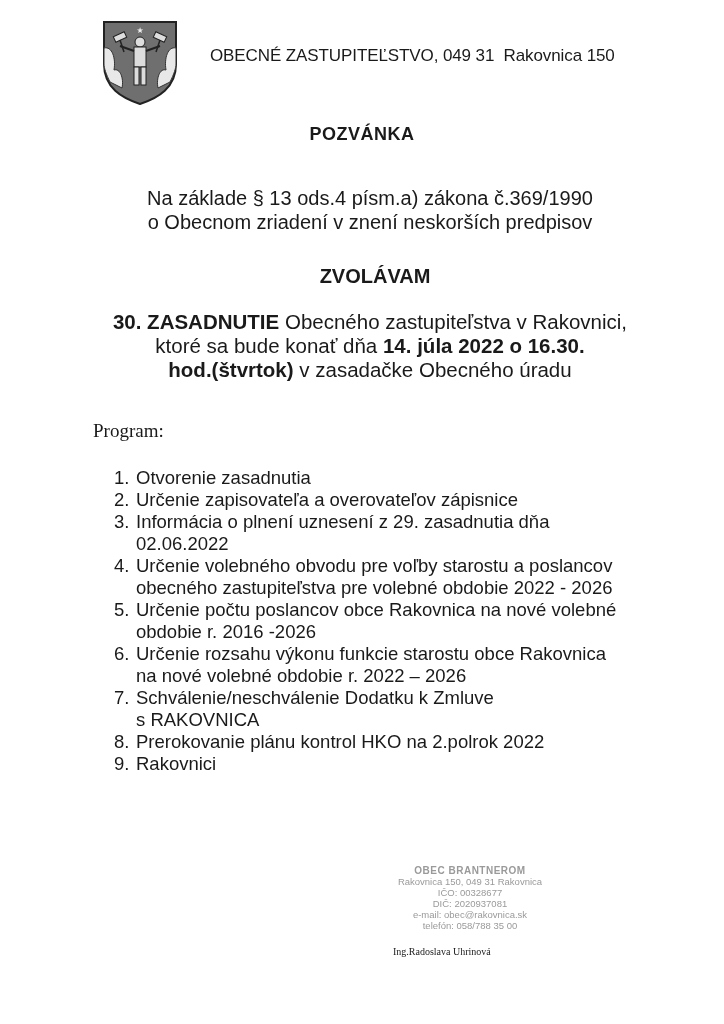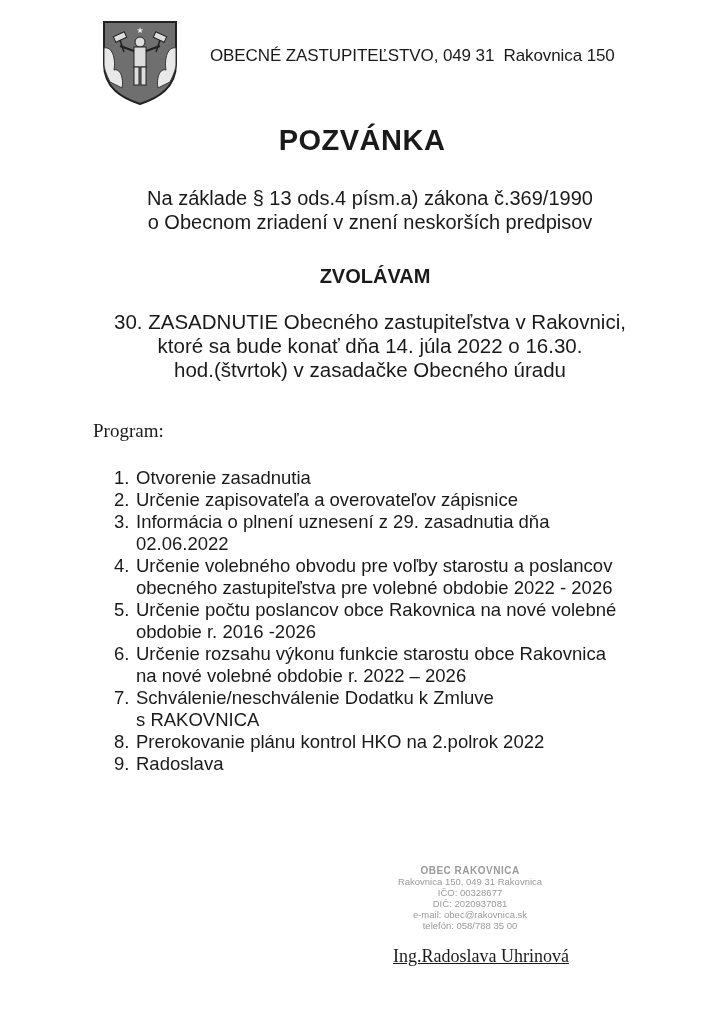--- a/index.html
+++ b/index.html
@@ -1,33 +1,33 @@
 <!DOCTYPE html>
 <html><head>
   <meta charset="utf-8">
   <style>
     html, body { margin: 0; padding: 0; background: #ffffff; }
     body { width: 724px; height: 1024px; position: relative; overflow: hidden; color: #1a1a1a; font-family: "Liberation Sans", sans-serif; }
     .abs { position: absolute; }
     .crest { left: 100px; top: 18px; width: 80px; height: 88px; }
     .header-line { left: 210px; top: 46px; font-size: 17px; white-space: pre; letter-spacing: -0.1px; }
-    .title { left: 0; width: 724px; top: 124px; text-align: center; font-weight: bold; font-size: 29px; letter-spacing: 0.5px; }
+    .title { left: 0; width: 724px; top: 124px; text-align: center; font-weight: bold; font-size: 18px; letter-spacing: 0.5px; }
     .legal { left: 0; width: 740px; top: 186px; text-align: center; font-size: 20px; line-height: 24px; }
     .zvolavam { left: 0; width: 750px; top: 265px; text-align: center; font-weight: bold; font-size: 20px; }
     .meeting { left: 0; width: 740px; top: 310px; text-align: center; font-size: 20.5px; line-height: 24px; }
-    .meeting b { font-weight: normal; }
+    .meeting b { font-weight: bold; }
     .program-label { left: 93px; top: 420px; font-family: "Liberation Serif", serif; font-weight: normal; font-size: 19px; }
     .agenda { left: 114px; top: 467px; width: 560px; font-size: 18.5px; line-height: 22px; margin: 0; padding: 0; list-style: none; }
     .agenda li { position: relative; padding-left: 22px; }
     .agenda .num { position: absolute; left: 0; top: 0; }
     .agenda .num.small { font-family: "Liberation Serif", serif; font-size: 15px; left: -2px; }
     .agenda .text { display: block; }
     .stamp { left: 370px; top: 865px; width: 200px; text-align: center; color: #9a9a9a; font-size: 9.5px; line-height: 11px; }
     .stamp .stamp-title { font-weight: bold; font-size: 10px; letter-spacing: 0.5px; }
-    .signer { left: 393px; top: 946px; font-family: "Liberation Serif", serif; font-size: 18px; text-decoration: underline; }
+    .signer { left: 393px; top: 946px; font-family: "Liberation Serif", serif; font-size: 10px; }
     .signer-role { left: 435px; top: 1034px; font-family: "Liberation Serif", serif; font-size: 15.5px; margin-left: 38px; }
   </style>
 </head>
 <body>
 
 <div class="abs crest">
   <svg width="80" height="88" viewBox="0 0 80 88">
     <path d="M4 4 H76 V46 C76 70 58 80 40 86 C22 80 4 70 4 46 Z" fill="#6f6f6f" stroke="#222" stroke-width="2"></path>
     <path d="M4 30 C12 28 16 40 14 52 C20 50 24 60 22 70 L10 64 C6 56 4 50 4 46 Z" fill="#e8e8e8" stroke="#333" stroke-width="1"></path>
     <path d="M76 30 C68 28 64 40 66 52 C60 50 56 60 58 70 L70 64 C74 56 76 50 76 46 Z" fill="#e8e8e8" stroke="#333" stroke-width="1"></path>
@@ -97,26 +97,26 @@
       <span class="num">7.</span>
       <span class="text">Schválenie/neschválenie Dodatku k Zmluve</span>
       <span class="text">s RAKOVNICA</span>
     </li>
     <li>
       <span class="num">8.</span>
       <span class="text">Prerokovanie plánu kontrol HKO na 2.polrok 2022</span>
     </li>
     <li>
       <span class="num">9.</span>
-      <span class="text">Radoslava</span>
+      <span class="text">Rakovnici</span>
     </li>
   </ul>
 
 <div class="abs stamp">
-  <div class="stamp-title">OBEC RAKOVNICA</div>
+  <div class="stamp-title">OBEC BRANTNEROM</div>
   <div>Rakovnica 150, 049 31 Rakovnica</div>
   <div>IČO: 00328677</div>
   <div>DIČ: 2020937081</div>
   <div>e-mail: obec@rakovnica.sk</div>
   <div>telefón: 058/788 35 00</div>
 </div>
 
 <div class="abs signer">Ing.Radoslava Uhrinová</div>
 <div class="abs signer-role">starostka obce</div>
 

